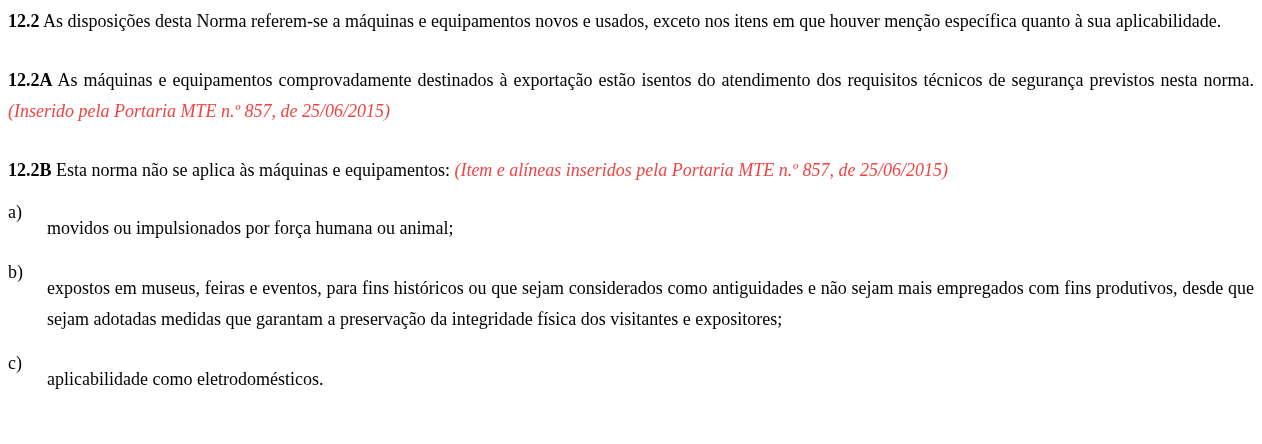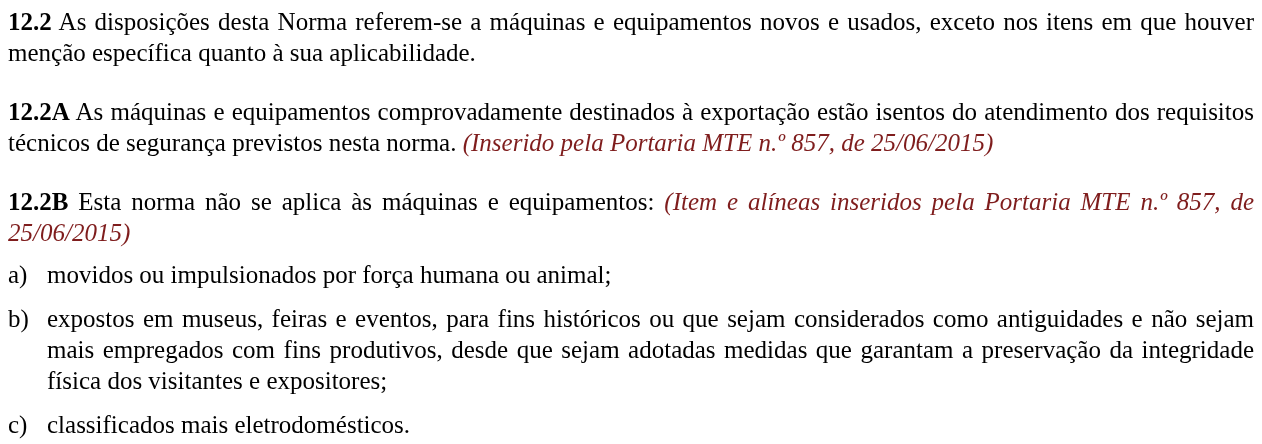--- a/index.html
+++ b/index.html
@@ -7,50 +7,51 @@
     padding: 0;
     background: #ffffff;
   }
   .page {
     width: 1262px;
     height: 444px;
     box-sizing: border-box;
     background: #ffffff;
     color: #000000;
     font-family: "Liberation Serif", "DejaVu Serif", serif;
-    font-size: 25px;
+    font-size: 18px;
     line-height: 31px;
     padding: 6px 8px 0 8px;
     overflow: hidden;
   }
   .clause {
     text-align: justify;
     margin: 0 0 28px 0;
   }
   .clause-number {
     font-weight: bold;
   }
   .annotation {
-    color: #7f1d1d;
+    color: #ef4444;
     font-style: italic;
   }
   .list-item {
     display: flex;
     text-align: justify;
     margin: 0 0 13px 0;
   }
   .list-item:last-child {
     margin-bottom: 0;
   }
   .list-label {
     flex: 0 0 39px;
   }
   .list-text {
     flex: 1 1 auto;
     text-align: justify;
+    margin-top: 16px;
   }
   .clause-12-2b {
     margin-bottom: 11px;
     margin-top: 8px;
   }
 </style>
 </head>
 <body>
 
 <div class="page">
@@ -77,16 +78,16 @@
     <span class="list-text">movidos ou impulsionados por força humana ou animal;</span>
   </div>
 
   <div class="list-item">
     <span class="list-label">b)</span>
     <span class="list-text">expostos em museus, feiras e eventos, para fins históricos ou que sejam considerados como antiguidades e não sejam mais empregados com fins produtivos, desde que sejam adotadas medidas que garantam a preservação da integridade física dos visitantes e expositores;</span>
   </div>
 
   <div class="list-item">
     <span class="list-label">c)</span>
-    <span class="list-text">classificados mais eletrodomésticos.</span>
+    <span class="list-text">aplicabilidade como eletrodomésticos.</span>
   </div>
 
 </div>
 
 </body></html>

